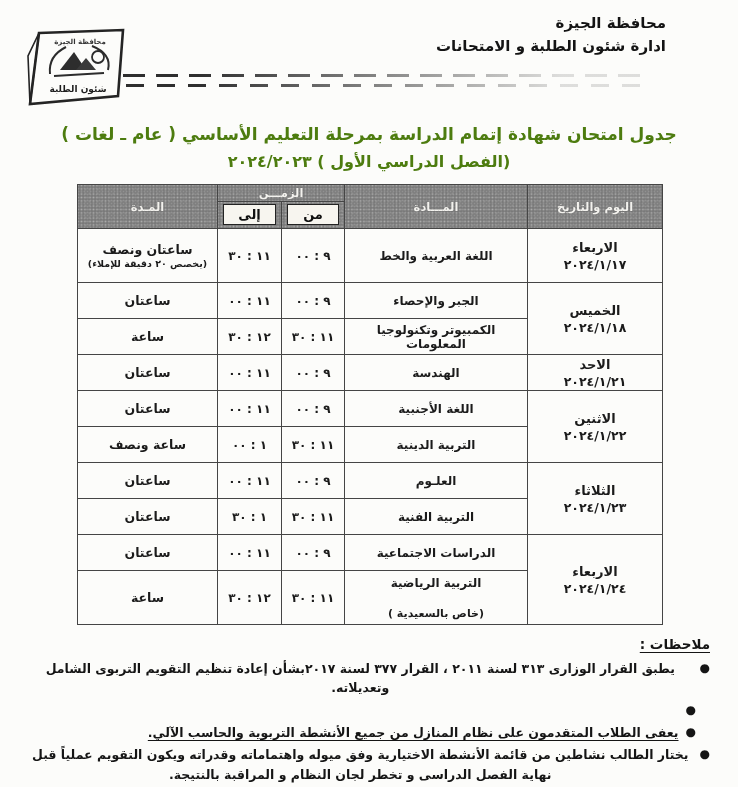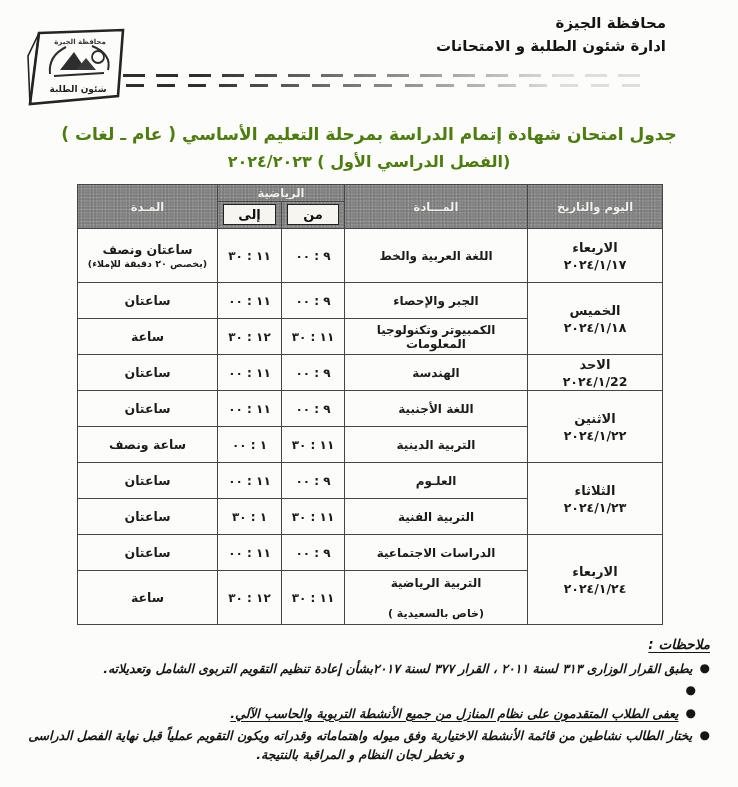--- a/index.html
+++ b/index.html
@@ -70,21 +70,21 @@
   .exam td{font-weight:bold;font-size:12.5px;background:#fcfcfa;}
   tr.r{height:36px;} tr.r-tall{height:54px;}
   td.subject{font-size:12px;}
   .sub-note{font-size:11px;margin-top:17px;}
   .time{direction:ltr;unicode-bidi:isolate;letter-spacing:1px;font-size:12px;white-space:nowrap;}
   .day-name{font-size:13px;font-weight:bold;}
   .day-date{direction:ltr;unicode-bidi:isolate;font-size:12.5px;margin-top:2px;}
   .dur-note{font-size:9.5px;margin-top:1px;white-space:nowrap;}
   .note-line:empty{display:none;}
   
-  .notes{margin:11px 28px 0 28px;color:#151515;font-style:italic;}
+  .notes{margin:11px 28px 0 28px;color:#151515;}
   .notes-heading{
     font-size:13.5px;font-weight:bold;text-decoration:underline;
     margin-bottom:7px;text-underline-offset:3px;
   }
   .note-item{display:flex;gap:7px;margin-bottom:3px;line-height:1.55;}
   .note-item .bullet{font-size:12px;line-height:1.6;flex:0 0 auto;}
   .note-item .note-text{font-size:12.5px;font-weight:bold;text-align:center;}
   .note-item.u .note-text{text-decoration:underline;text-underline-offset:3px;}
   .note-item.indent{margin-right:14px;}
 </style>
@@ -123,21 +123,21 @@
     <col class="c-day">
       <col class="c-subj">
       <col class="c-from">
       <col class="c-to">
       <col class="c-dur">
   </colgroup>
   <thead>
     <tr class="h1">
       <th rowspan="2">اليوم والتاريخ</th>
       <th rowspan="2">المـــادة</th>
-      <th colspan="2">الرياضية</th>
+      <th colspan="2">الزمـــن</th>
       <th rowspan="2">المـدة</th>
     </tr>
     <tr class="h2">
       <th class="sub">
           <div class="subbox">من</div>
         </th>
       <th class="sub">
           <div class="subbox">إلى</div>
         </th>
     </tr>
@@ -168,21 +168,21 @@
     </tr>
     <tr class="r">
       <td class="subject">الكمبيوتر وتكنولوجيا المعلومات</td>
       <td><span class="time">١١ : ٣٠</span></td>
       <td><span class="time">١٢ : ٣٠</span></td>
       <td>ساعة</td>
     </tr>
     <tr class="r">
       <td>
         <div class="day-name">الاحد</div>
-        <div class="day-date">٢٠٢٤/١/22</div>
+        <div class="day-date">٢٠٢٤/١/٢١</div>
       </td>
       <td class="subject">الهندسة</td>
       <td><span class="time">٩ : ٠٠</span></td>
       <td><span class="time">١١ : ٠٠</span></td>
       <td>ساعتان</td>
     </tr>
     <tr class="r">
       <td rowspan="2">
         <div class="day-name">الاثنين</div>
         <div class="day-date">٢٠٢٤/١/٢٢</div>

